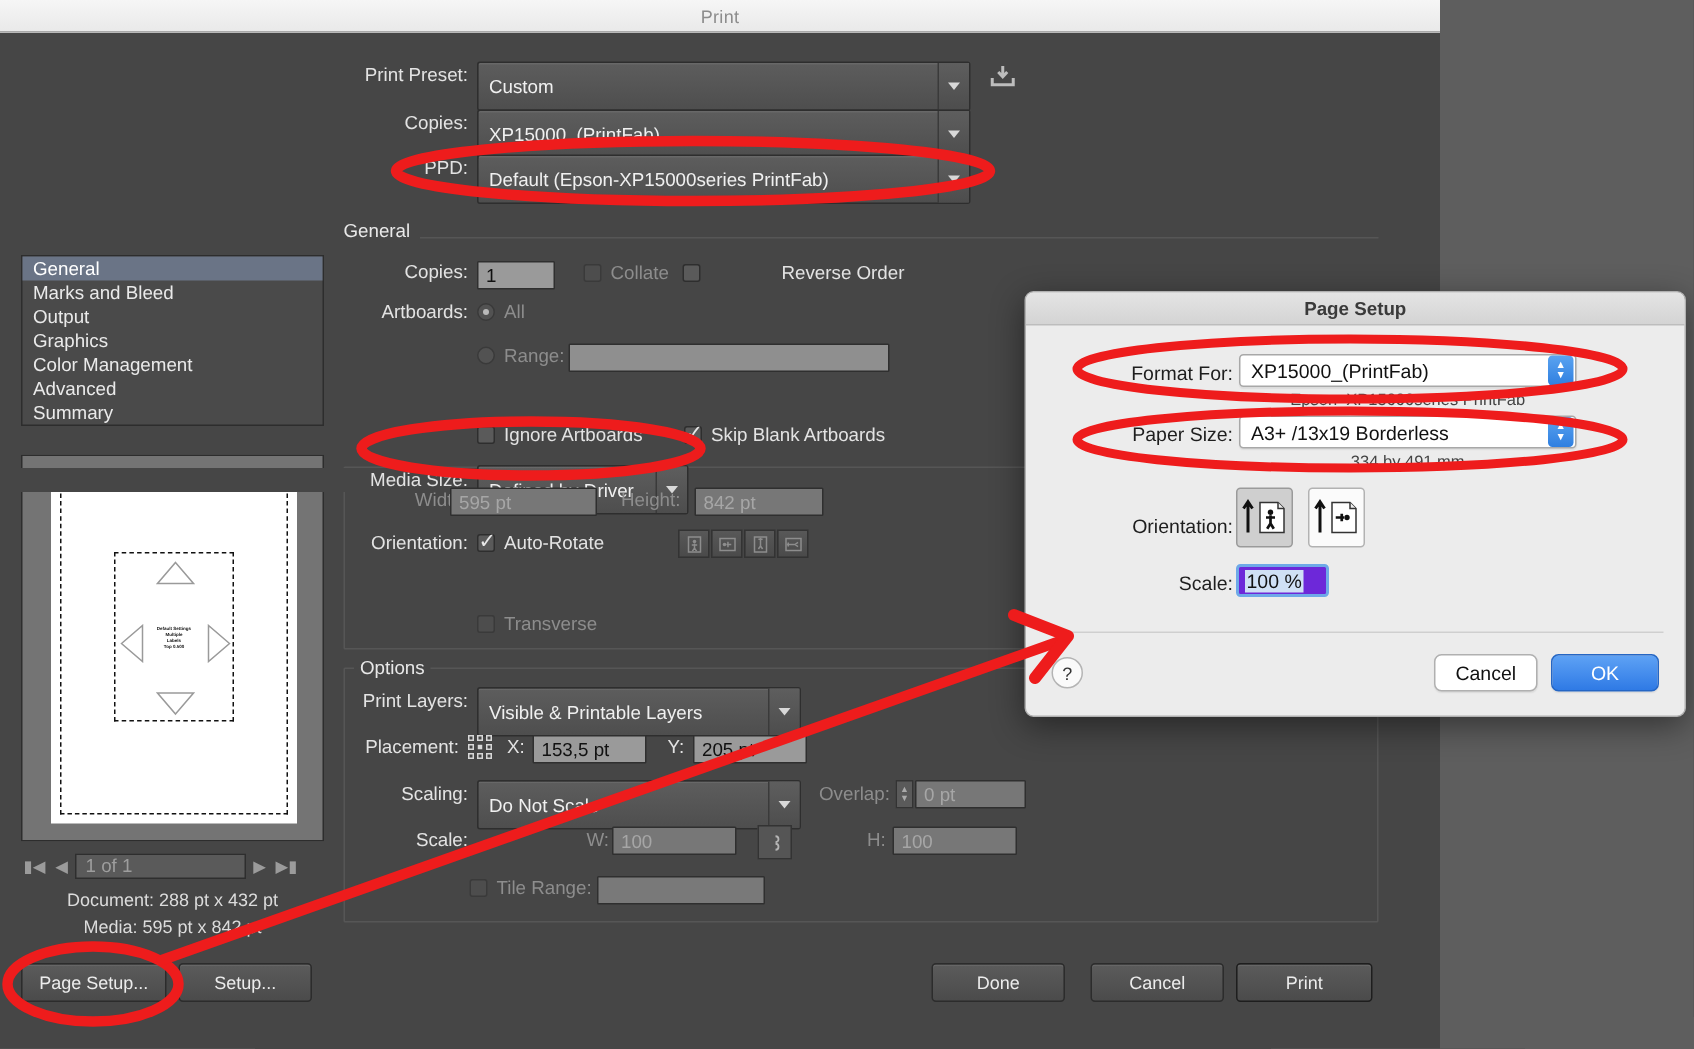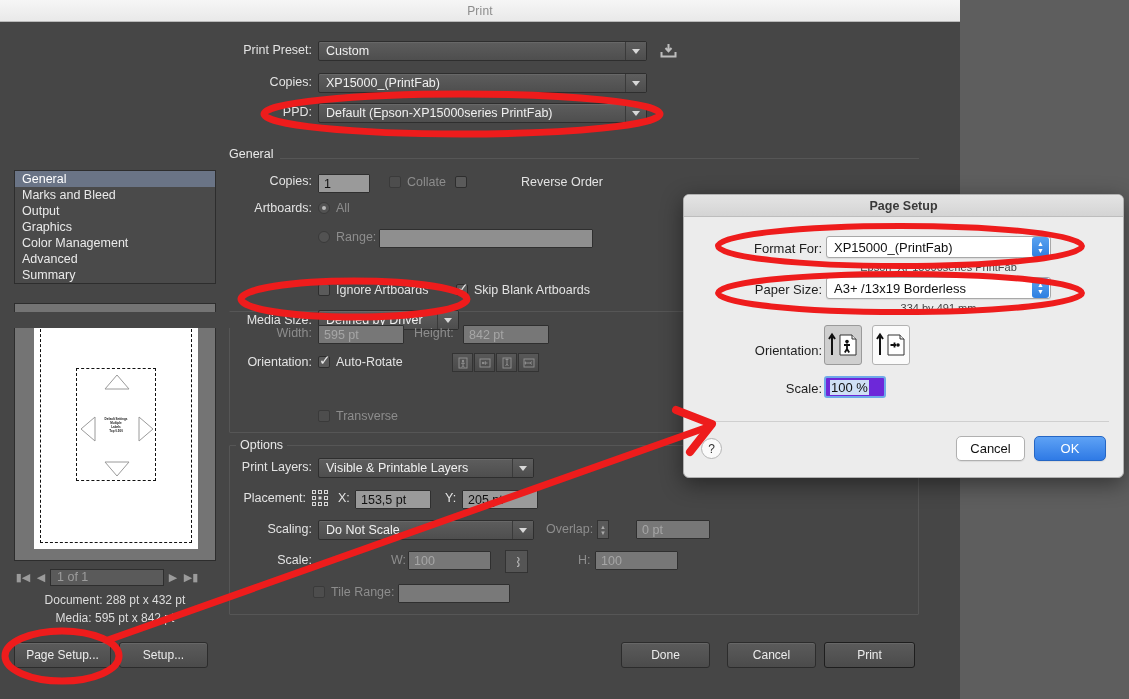--- a/index.html
+++ b/index.html
@@ -30,21 +30,21 @@
     background: #464646;
   }
 
   
   .lbl { font-size: 12.5px; color: #e3e3e3; }
   .lbl.dim { color: #8d8d8d; }
   .row { position: absolute; display: flex; align-items: center; }
 
   
   .combo {
-    height: 20px; background: linear-gradient(to bottom,#5d5d5d,#4e4e4e);
+    height: 33px; background: linear-gradient(to bottom,#5d5d5d,#4e4e4e);
     border: 1px solid #2e2e2e; border-radius: 2px;
     display: flex; align-items: center; position: relative;
     box-shadow: inset 0 1px 0 rgba(255,255,255,.07);
   }
   .combo .cval {
     padding-left: 7px; font-size: 12.5px; color: #f0f0f0;
     white-space: nowrap; overflow: hidden; flex: 1;
   }
   .combo .carrow {
     width: 21px; height: 100%; border-left: 1px solid #3a3a3a;
@@ -361,21 +361,21 @@
       <div class="combo" style="position:absolute;left:318px;top:288px;width:141px;">
         <span class="cval">Defined by Driver</span>
         <span class="carrow">
             <i class="tri-down"></i>
           </span>
       </div>
 
       <div class="row" style="left:0;top:304px;width:312px;justify-content:flex-end;">
         <span class="lbl dim">Width:</span>
       </div>
-      <div class="field disabled" style="position:absolute;left:318px;top:303px;width:86px;">595 pt</div>
+      <div class="field disabled" style="position:absolute;left:300px;top:303px;width:98px;">595 pt</div>
       <div class="row" style="left:414px;top:304px;">
         <span class="lbl dim">Height:</span>
       </div>
       <div class="field disabled" style="position:absolute;left:463px;top:303px;width:86px;">842 pt</div>
 
       <div class="row" style="left:0;top:333px;width:312px;justify-content:flex-end;">
         <span class="lbl">Orientation:</span>
       </div>
       <div class="row" style="left:318px;top:333px;">
         <span class="cbx checked"></span>
@@ -464,21 +464,21 @@
             <i class="tri-down"></i>
           </span>
       </div>
       <div class="row" style="left:546px;top:500px;">
         <span class="lbl dim">Overlap:</span>
       </div>
       <div style="position:absolute;left:597px;top:498px;width:12px;height:19px;display:flex;flex-direction:column;align-items:center;justify-content:center;background:#5a5a5a;border:1px solid #333;">
         <span style="font-size:6px;line-height:6px;color:#aaa;">▲</span>
         <span style="font-size:6px;line-height:6px;color:#aaa;">▼</span>
       </div>
-      <div class="field disabled" style="position:absolute;left:636px;top:498px;width:74px;">0 pt</div>
+      <div class="field disabled" style="position:absolute;left:610px;top:498px;width:74px;">0 pt</div>
 
       <div class="row" style="left:0;top:531px;width:312px;justify-content:flex-end;">
         <span class="lbl">Scale:</span>
       </div>
       <div class="row" style="left:391px;top:531px;">
         <span class="lbl dim">W:</span>
       </div>
       <div class="field disabled" style="position:absolute;left:408px;top:529px;width:83px;">100</div>
       <div style="position:absolute;left:505px;top:528px;width:23px;height:23px;background:#555;border:1px solid #333;display:flex;align-items:center;justify-content:center;">
         <svg width="12" height="14" viewBox="0 0 12 14">

